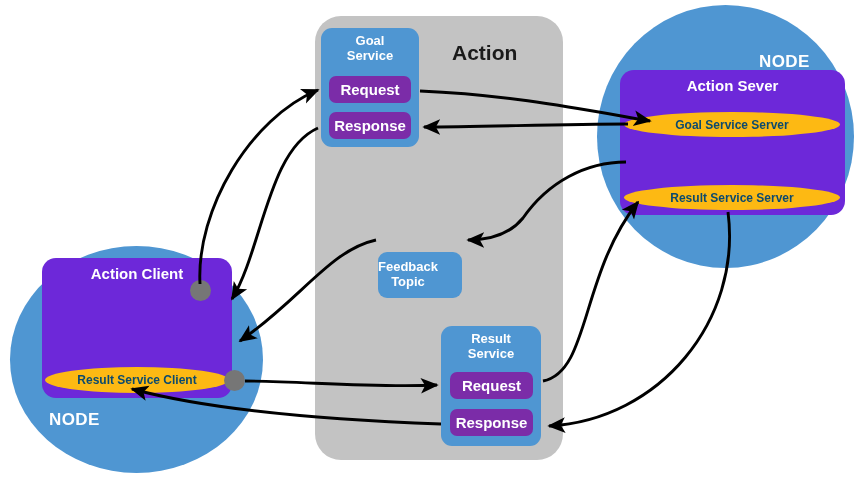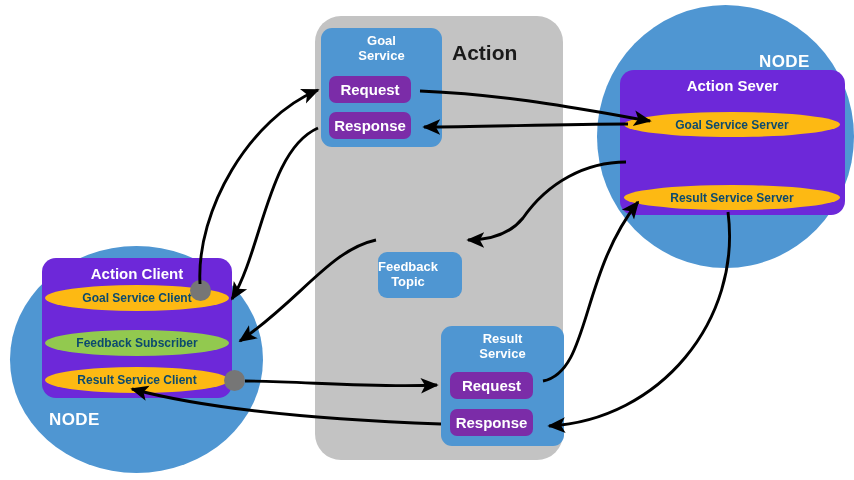--- a/index.html
+++ b/index.html
@@ -34,21 +34,21 @@
   .pill.yellow{background:#fdb913;}
   .pill.green{background:#92c94f;}
   .gray-panel{
     position:absolute;z-index:2;background:#c3c3c3;border-radius:26px;
   }
   .gray-panel-title{
     position:absolute;z-index:14;color:#1a1a1a;font-weight:bold;font-size:21px;
     white-space:nowrap;
   }
   .svc-box{
-    position:absolute;z-index:15;background:#4f96d2;border-radius:11px;padding-left:23px;
+    position:absolute;z-index:15;background:#4f96d2;border-radius:11px;
   }
   .svc-title{
     position:absolute;left:0;right:0;top:6px;text-align:center;
     color:#ffffff;font-weight:bold;font-size:13px;line-height:1.12;
   }
   .rr{
     position:absolute;background:#7b2ca8;border-radius:7px;
     display:flex;align-items:center;justify-content:center;
     color:#ffffff;font-weight:bold;font-size:15px;white-space:nowrap;
   }
@@ -70,26 +70,20 @@
 <div id="stage">
 
   <div class="gray-panel" style="left:315px;top:16px;width:248px;height:444px;"></div>
   <div class="gray-panel-title" style="left:452px;top:41px;">Action</div>
 
   <div class="node-circle" style="left:10px;top:246px;width:253px;height:227px;"></div>
   <div class="node-label" style="left:49px;top:410px;z-index:12;">NODE</div>
 
   <div class="action-box" style="left:42px;top:258px;width:190px;height:140px;">
     <div class="action-box-title">Action Client</div>
-  </div>
-  <div class="pill yellow" style="left:45px;top:285px;width:184px;height:26px;z-index:14;">
-    <span>Goal Service Client</span>
-  </div>
-  <div class="pill green" style="left:45px;top:330px;width:184px;height:26px;z-index:14;">
-    <span>Feedback Subscriber</span>
   </div>
   <div class="pill yellow" style="left:45px;top:367px;width:184px;height:26px;z-index:14;">
     <span>Result Service Client</span>
   </div>
 
   <div class="dot" style="left:190px;top:280px;"></div>
   <div class="dot" style="left:224px;top:370px;"></div>
 
   <div class="node-circle" style="left:597px;top:5px;width:257px;height:263px;"></div>
   <div class="node-label" style="left:759px;top:52px;z-index:12;">NODE</div>

